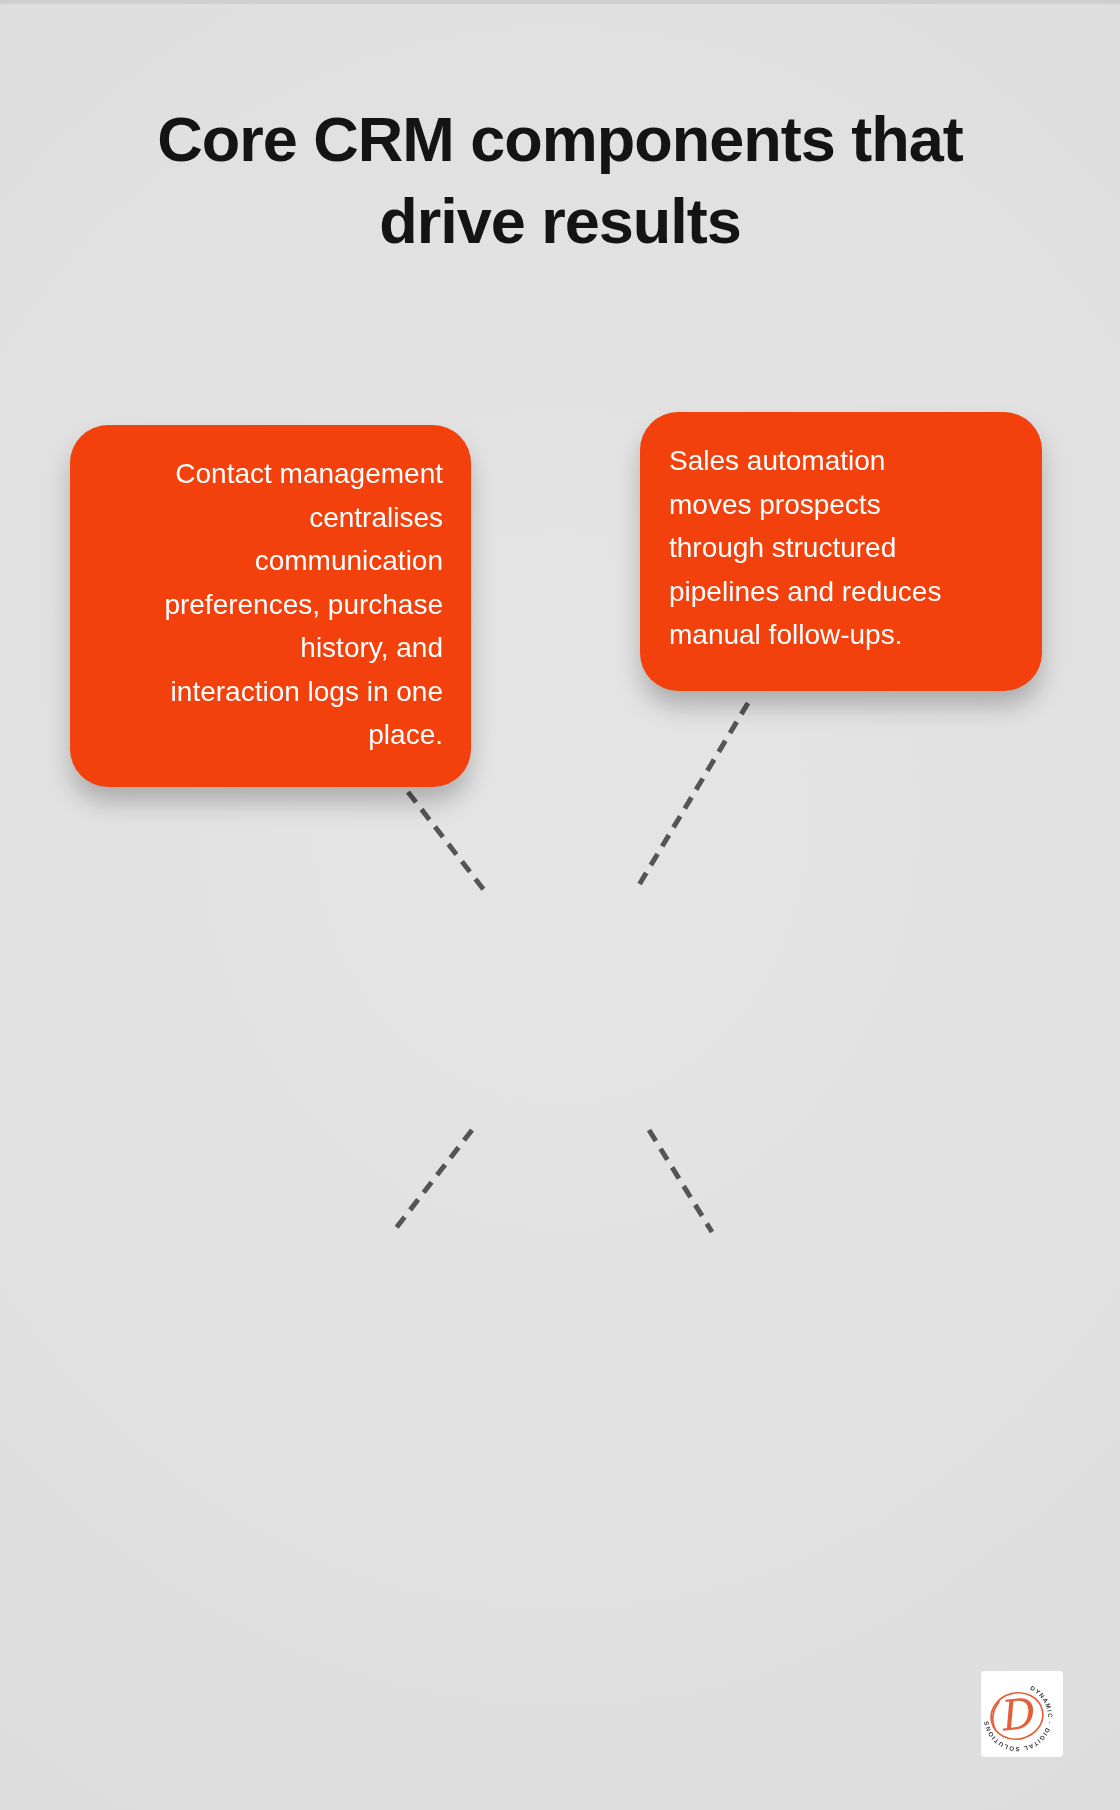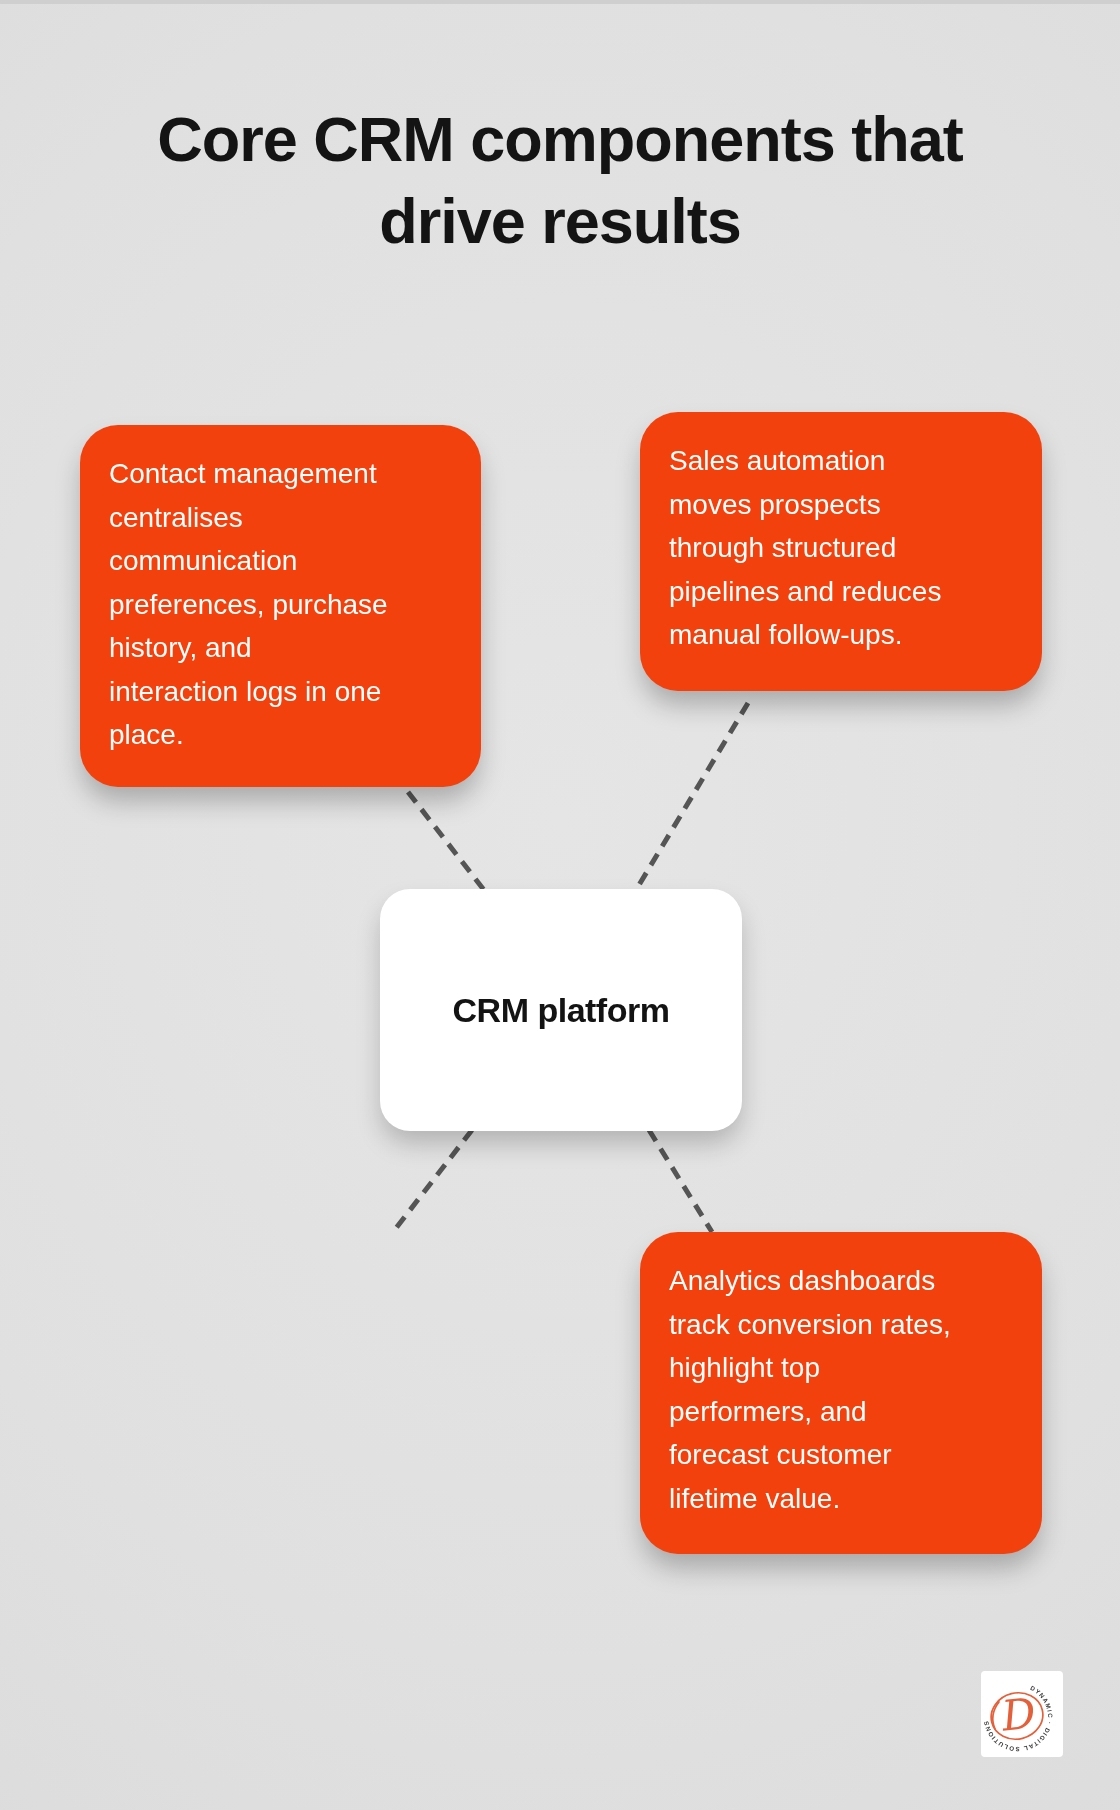--- a/index.html
+++ b/index.html
@@ -36,21 +36,21 @@
     background: #F2410C;
     color: #FFFFFF;
     padding: 27px 28px 0 29px;
     box-shadow: 0 16px 26px -2px rgba(0,0,0,0.25);
   }
   .card .node-text {
     font-size: 28px;
     line-height: 43.5px;
     white-space: pre-line;
   }
-  #node-top-left     { left: 80px;  top: 421px;  width: 401px; height: 362px; }
+  #node-top-left     { left: 70px;  top: 421px;  width: 401px; height: 362px; text-align: right; }
   #node-top-right    { left: 640px; top: 408px;  width: 402px; height: 279px; }
   #node-bottom-left  { left: 80px;  top: 1227px; width: 402px; height: 325px; }
   #node-bottom-right { left: 640px; top: 1228px; width: 402px; height: 322px; }
   .center-card {
     position: absolute;
     left: 380px;
     top: 885px;
     width: 362px;
     height: 242px;
     border-radius: 30px;
@@ -112,32 +112,21 @@
 
   <div class="card" id="node-top-right">
     <div class="node-text">Sales automation
 moves prospects
 through structured
 pipelines and reduces
 manual follow-ups.</div>
   </div>
 
 
-  <div class="card" id="node-bottom-right">
-    <div class="node-text">Analytics dashboards
-track conversion rates,
-highlight top
-performers, and
-forecast customer
-lifetime value.</div>
-  </div>
 
-  <div class="center-card">
-    <div class="center-label">CRM platform</div>
-  </div>
 
   <div class="logo">
     <svg width="82" height="86" viewBox="0 0 82 86" xmlns="http://www.w3.org/2000/svg">
       <defs>
         <path id="arcPath" d="M 37 16 A 30 30 0 1 1 36.98 16" fill="none"></path>
       </defs>
 
       <g stroke="#E4603A" fill="none" stroke-width="1.7" stroke-linecap="round">
         <ellipse cx="36" cy="45" rx="26" ry="23" transform="rotate(-14 36 45)"></ellipse>
         <path d="M 14 58 Q 8 44 18 31"></path>

